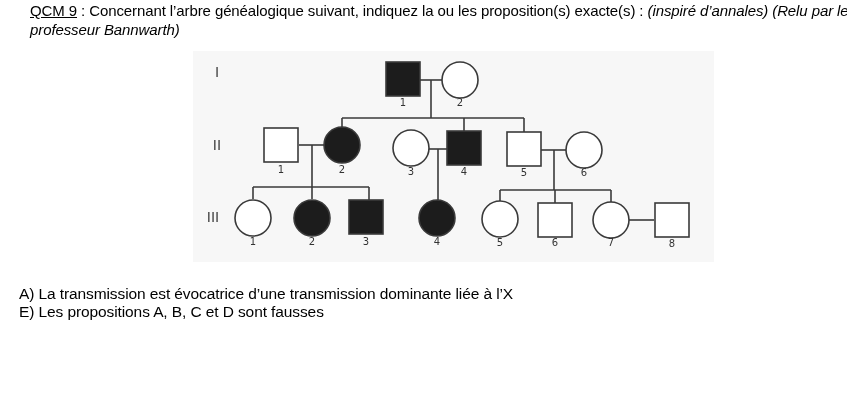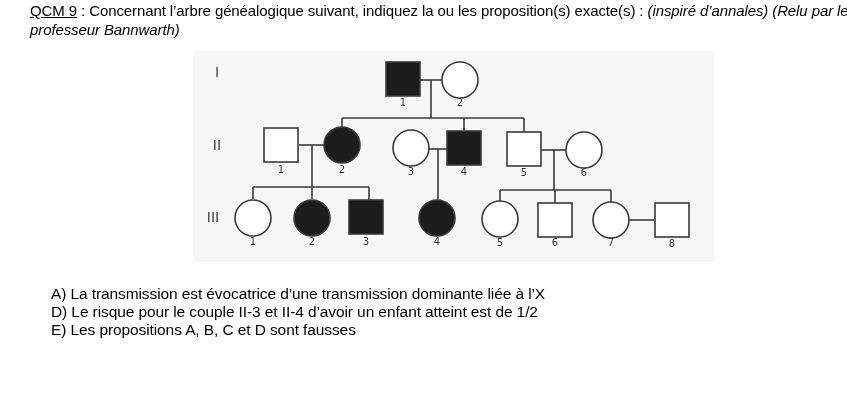--- a/index.html
+++ b/index.html
@@ -2,21 +2,21 @@
 <html><head>
   <meta charset="utf-8">
   <style>
     html, body { margin: 0; padding: 0; background: #ffffff; }
     body { width: 847px; height: 411px; position: relative; overflow: hidden; font-family: "Liberation Sans", sans-serif; color: #000; }
     .question { position: absolute; left: 30px; top: 1px; width: 820px; font-size: 15px; font-weight: normal; line-height: 19px; letter-spacing: -0.1px; }
     .question .qnum { text-decoration: underline; }
     .question .italic { font-style: italic; }
     .figure { position: absolute; left: 193px; top: 51px; width: 521px; height: 211px; background: #f7f7f7; }
     .figure svg { position: absolute; left: -193px; top: -51px; width: 847px; height: 411px; }
-    .options { position: absolute; left: 19px; top: 285px; font-size: 15.5px; line-height: 18.2px; letter-spacing: -0.1px; margin-left: 32px; }
+    .options { position: absolute; left: 19px; top: 285px; font-size: 15.5px; line-height: 18.2px; letter-spacing: -0.1px; }
     .option { white-space: nowrap; }
   </style>
 </head>
 <body>
 
 <div class="question">
   <span class="qnum">QCM 9</span><span> : </span><span>Concernant l’arbre généalogique suivant, indiquez la ou les proposition(s) exacte(s) : </span><span class="italic">(inspiré d’annales) (Relu par le professeur Bannwarth)</span>
 </div>
 
 <div class="figure">
@@ -86,15 +86,14 @@
         <text x="672" y="247" text-anchor="middle" font-size="10" fill="#333" font-family="&quot;DejaVu Sans&quot;, sans-serif">8</text>
         <text x="217" y="77" text-anchor="middle" font-size="14" fill="#444" font-family="&quot;DejaVu Sans&quot;, sans-serif">I</text>
         <text x="217" y="150" text-anchor="middle" font-size="14" fill="#444" font-family="&quot;DejaVu Sans&quot;, sans-serif">II</text>
         <text x="213" y="222" text-anchor="middle" font-size="14" fill="#444" font-family="&quot;DejaVu Sans&quot;, sans-serif">III</text>
       </g>
   </svg>
 </div>
 
 <div class="options">
   <div class="option">A) La transmission est évocatrice d’une transmission dominante liée à l’X</div>
-  <div class="option">D) Le risque pour le couple II-3 et II-4 d’avoir un enfant atteint est de 1/2</div>
   <div class="option">E) Les propositions A, B, C et D sont fausses</div>
 </div>
 
 </body></html>

